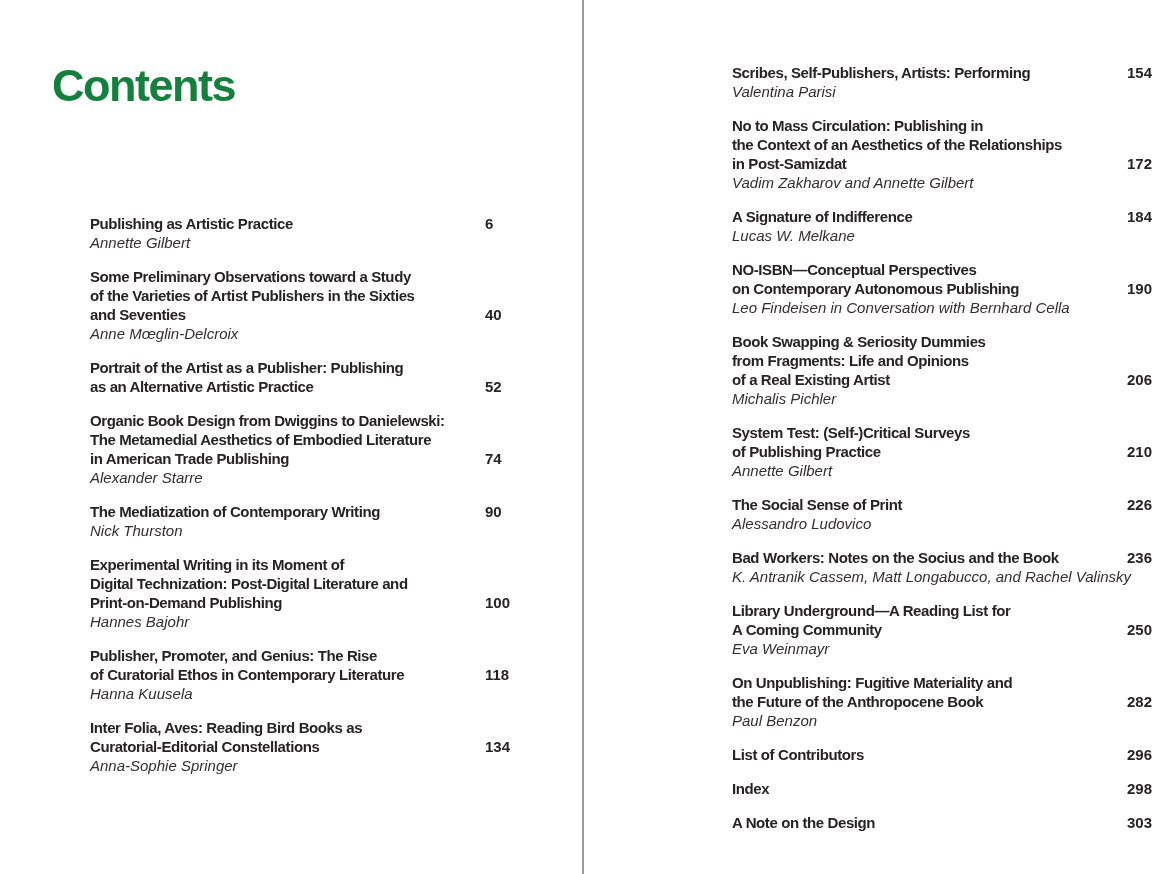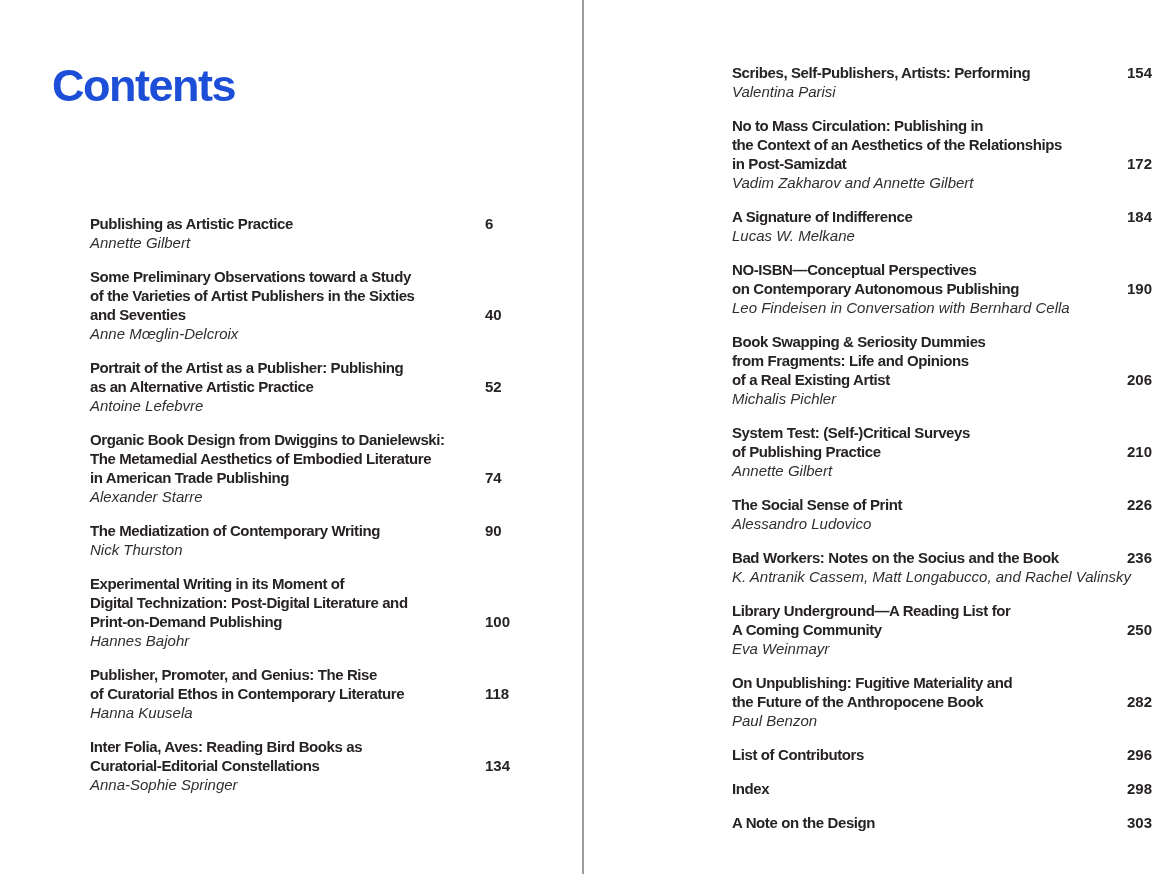--- a/index.html
+++ b/index.html
@@ -20,21 +20,21 @@
     height: 874px;
     background: #9c9c9c;
   }
   .page-title {
     position: absolute;
     left: 52px;
     top: 30px;
     font-size: 45px;
     font-weight: 700;
     letter-spacing: -1.5px;
-    color: #1d4ed8;
+    color: #15803d;
   }
   .col {
     position: absolute;
     width: 460px;
   }
   .col-left  { left: 90px;  top: 214px; }
   .col-right { left: 732px; top: 41px; margin-top: 22px;  }
   .entry {
     position: relative;
     margin-bottom: 15px;
@@ -87,21 +87,20 @@
         <span class="pnum">40</span>
       </div>
       <div class="author">Anne Mœglin-Delcroix</div>
     </div>
     <div class="entry">
       <div class="titles">
         <div class="tline"><span>Portrait of the Artist as a Publisher: Publishing</span></div>
         <div class="tline"><span>as an Alternative Artistic Practice</span></div>
         <span class="pnum">52</span>
       </div>
-      <div class="author">Antoine Lefebvre</div>
     </div>
     <div class="entry">
       <div class="titles">
         <div class="tline"><span>Organic Book Design from Dwiggins to Danielewski:</span></div>
         <div class="tline"><span>The Metamedial Aesthetics of Embodied Literature</span></div>
         <div class="tline"><span>in American Trade Publishing</span></div>
         <span class="pnum">74</span>
       </div>
       <div class="author">Alexander Starre</div>
     </div>

